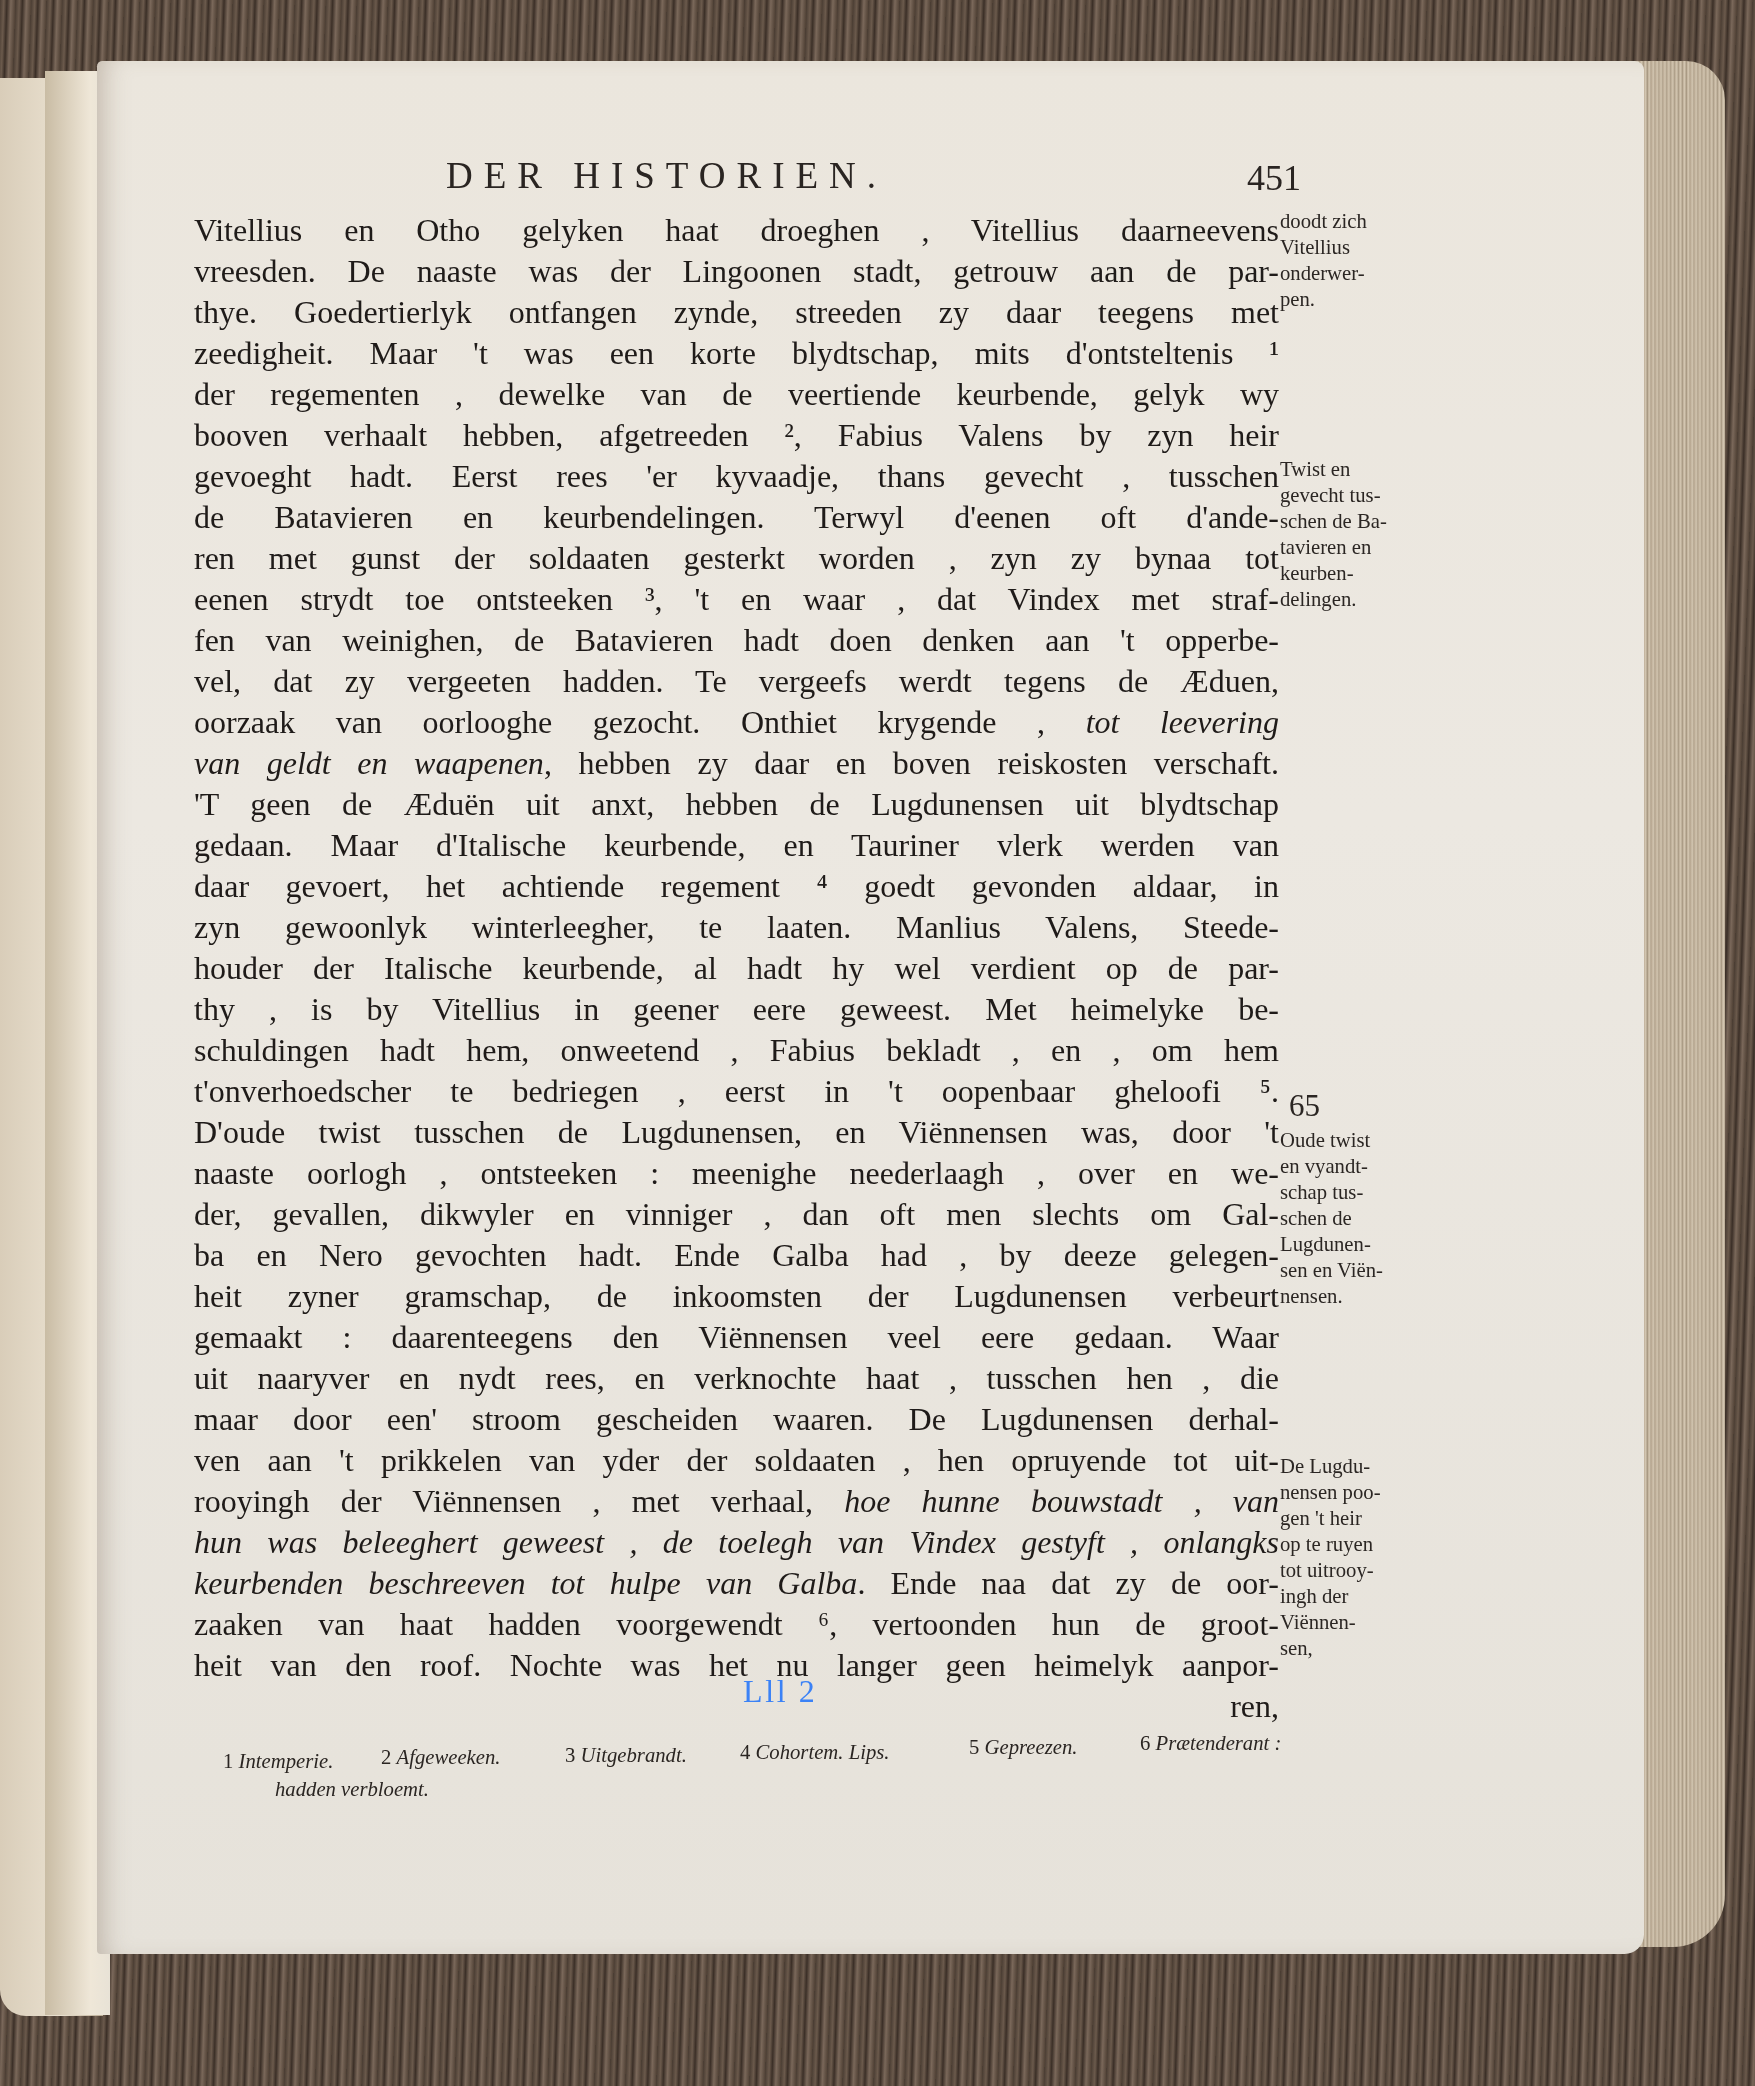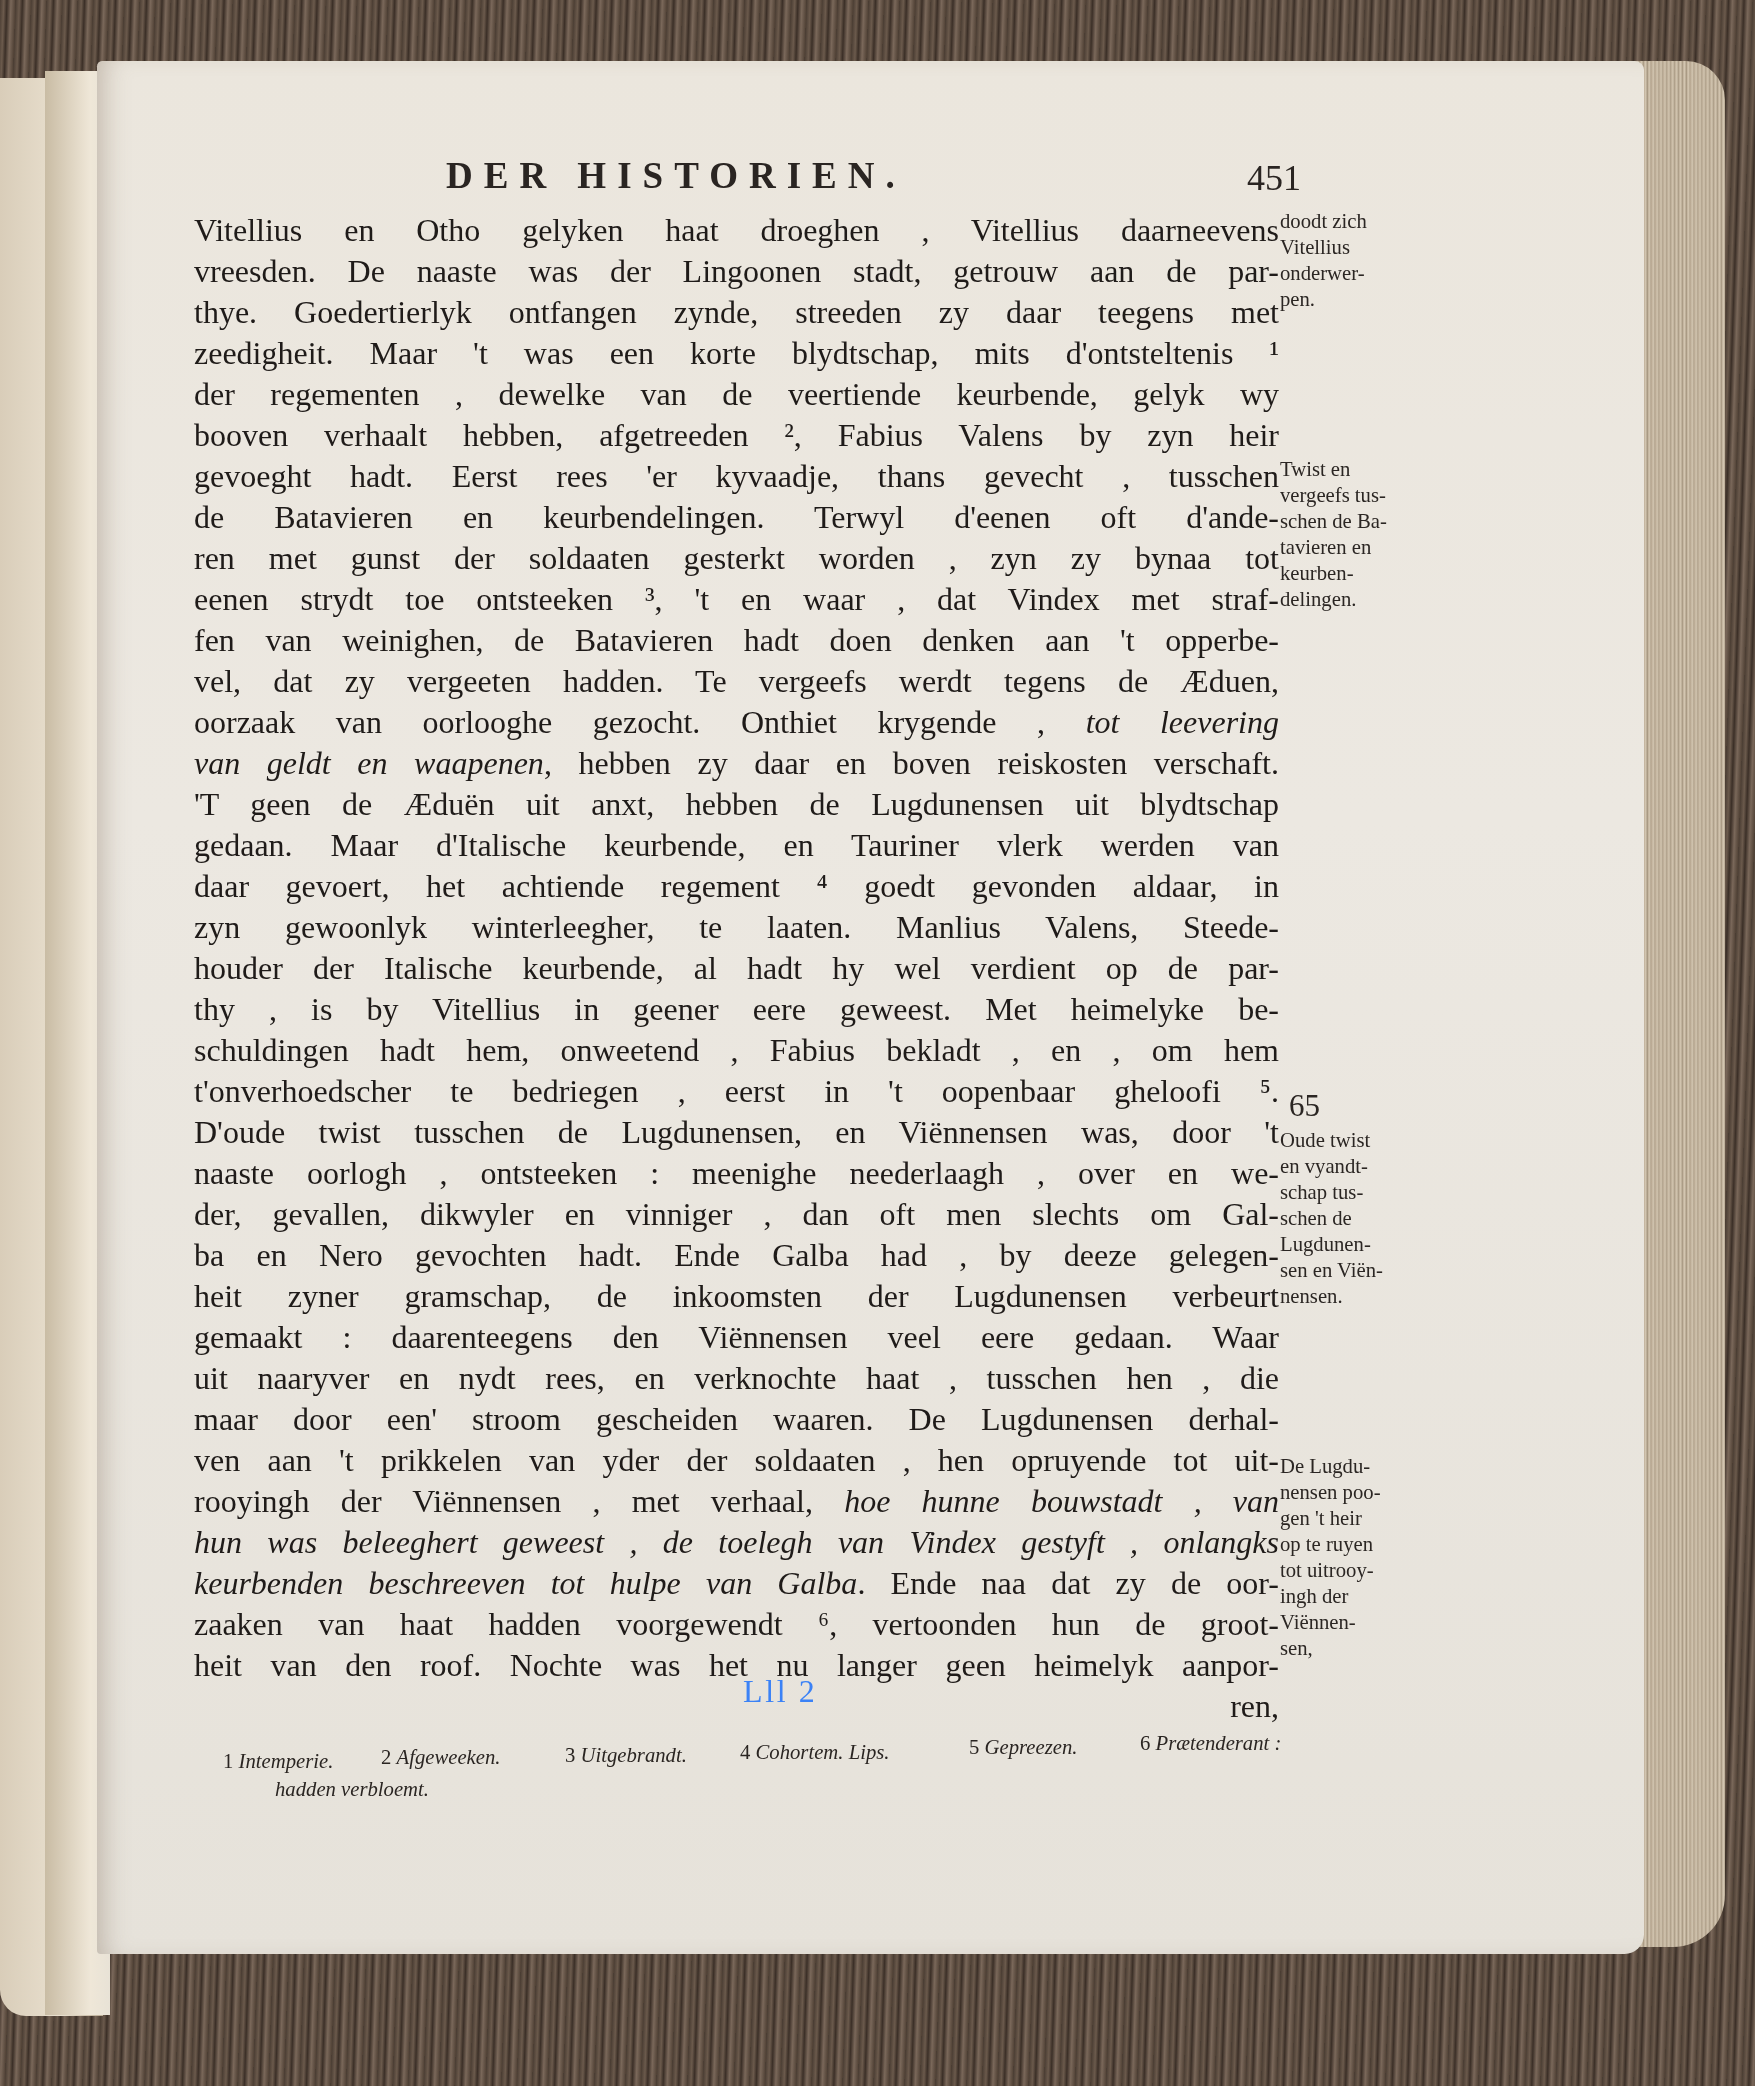--- a/index.html
+++ b/index.html
@@ -27,21 +27,21 @@
     background: linear-gradient(180deg, #ebe6dd 0%, #ece8e1 40%, #e6e2da 100%);
     border-radius: 5.2px 9px 19.4px 3.9px;
     box-shadow: inset 19.4px 0 26px -13px rgba(120,100,80,0.35);
   }
   .header {
     position:absolute; left:446px; top:154px; width:872px; height:45px;
     color:#2a2522;
   }
   .running-title {
     position:absolute; left:0; top:0;
-    font-size:37px; letter-spacing:11px; font-weight:bold;
+    font-size:37px; letter-spacing:11px; font-weight:normal;
   }
   .page-number {
     position:absolute; left:801px; top:2.6px; font-size:36px;
   }
   .body-text {
     position:absolute; left:194px; top:210px; width:1085px;
     color:#1f1b19;
   }
   .line {
     display:block; height:41px; line-height:41px;
@@ -121,21 +121,21 @@
 
 <div class="margin-note" style="top:208px">
   <div>doodt zich</div>
   <div>Vitellius</div>
   <div>onderwer-</div>
   <div>pen.</div>
 </div>
 
 <div class="margin-note" style="top:456px">
   <div>Twist en</div>
-  <div>vergeefs tus-</div>
+  <div>gevecht tus-</div>
   <div>schen de Ba-</div>
   <div>tavieren en</div>
   <div>keurben-</div>
   <div>delingen.</div>
 </div>
 
 <div class="margin-number" style="top:1088px">65</div>
 <div class="margin-note" style="top:1127px">
   <div>Oude twist</div>
   <div>en vyandt-</div>

